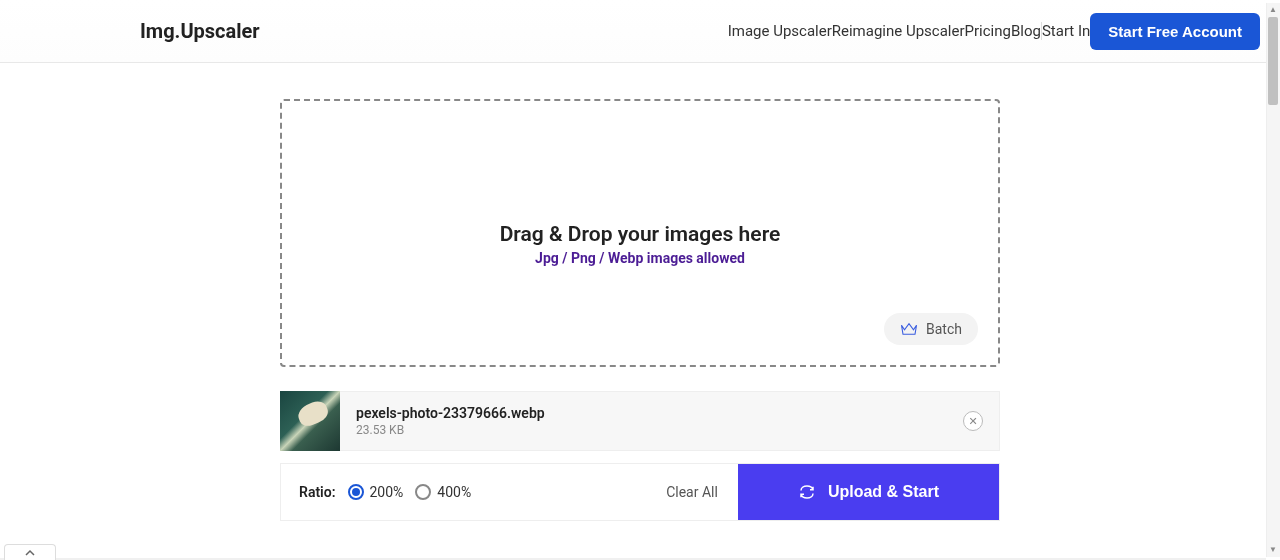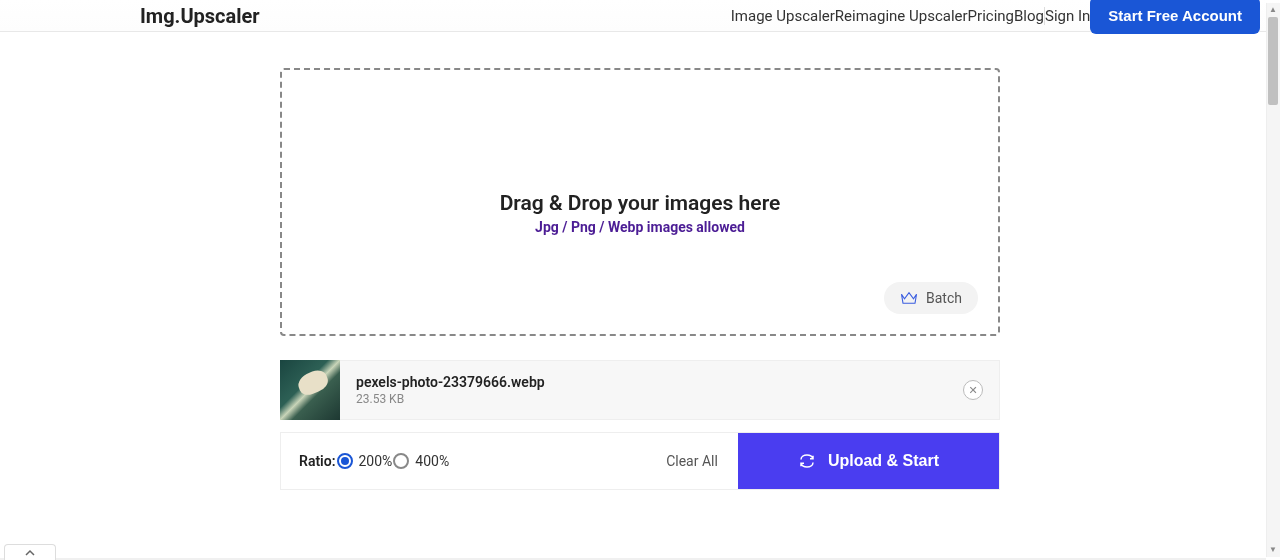--- a/index.html
+++ b/index.html
@@ -7,21 +7,21 @@
       font-family: -apple-system, BlinkMacSystemFont, 'Segoe UI', Roboto, Arial, sans-serif;
       background: #fff;
       width: 1280px;
       height: 560px;
       overflow: hidden;
       position: relative;
     }
     .topbar {
       display: flex;
       align-items: center;
-      height: 32px;
+      height: 63px;
       padding: 0 20px 0 140px;
       border-bottom: 1px solid #e8e8e8;
       background: linear-gradient(180deg, #fff 0%, #fdfdfd 100%);
     }
     .logo {
       font-size: 20px;
       font-weight: 700;
       color: #222;
     }
     .nav {
@@ -169,21 +169,21 @@
       margin-top: 12px;
       height: 58px;
       border: 1px solid #eee;
       display: flex;
       align-items: stretch;
     }
     .ratio-section {
       display: flex;
       align-items: center;
       padding: 0 18px;
-      gap: 1px;
+      gap: 12px;
     }
     .ratio-label { font-size: 14px; font-weight: 600; color: #222; }
     .radio-opt {
       display: flex;
       align-items: center;
       gap: 6px;
       font-size: 14px;
       color: #333;
       cursor: pointer;
     }
@@ -283,21 +283,21 @@
 <body>
 
 <div class="topbar">
   <div class="logo">Img.Upscaler</div>
   <div class="nav">
     <div class="nav-link">Image Upscaler</div>
     <div class="nav-link">Reimagine Upscaler</div>
     <div class="nav-link">Pricing</div>
     <div class="nav-link">Blog</div>
     <div class="nav-divider"></div>
-    <div class="nav-link">Sign In</div>
+    <div class="nav-link">Start In</div>
     <button class="btn-primary">Start Free Account</button>
   </div>
 </div>
 
 <div class="content">
   <div class="dropzone">
     <div class="drag-text">Drag &amp; Drop your images here</div>
     <div class="formats-text">Jpg / Png / Webp images allowed</div>
     <div class="batch-pill">
       <svg class="crown-icon" viewBox="0 0 24 18">

